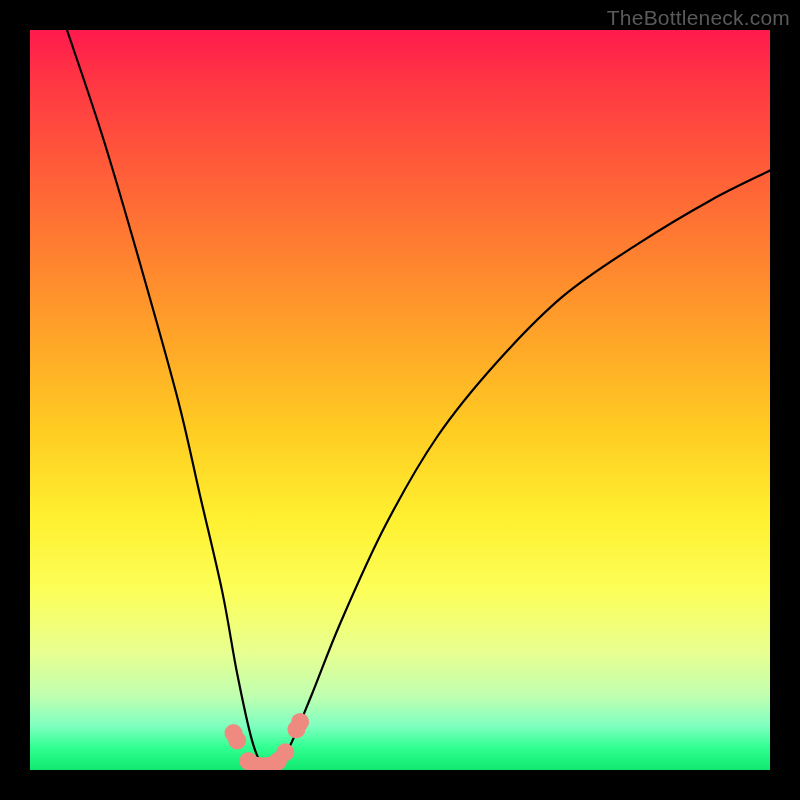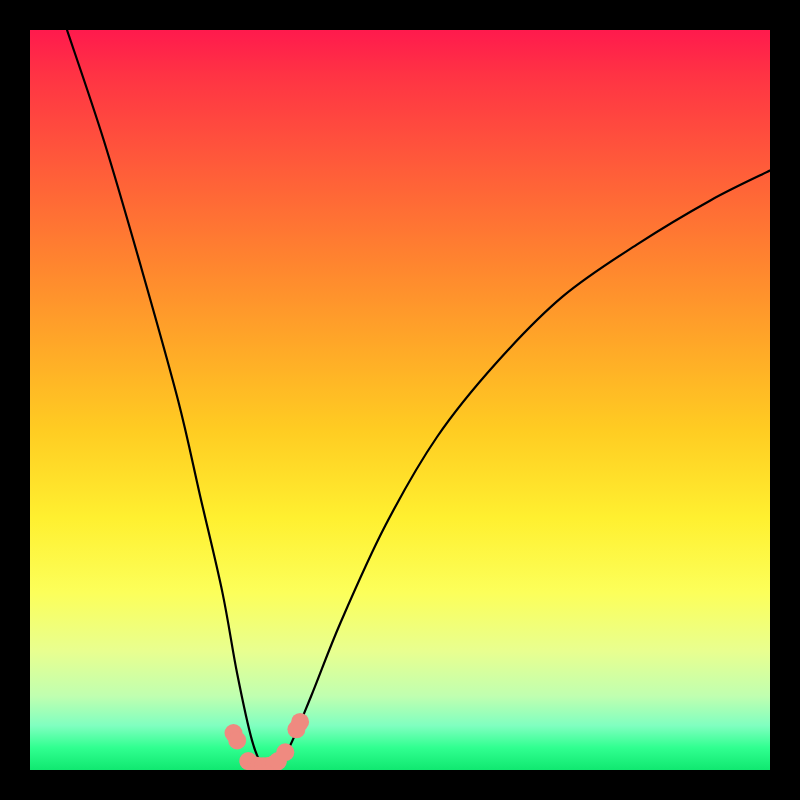--- a/index.html
+++ b/index.html
@@ -73,13 +73,14 @@
           <circle cx="236.80" cy="736.30" r="9" fill="#ef8a80"></circle>
           <circle cx="240.50" cy="735.56" r="9" fill="#ef8a80"></circle>
           <circle cx="244.20" cy="734.08" r="9" fill="#ef8a80"></circle>
           <circle cx="247.90" cy="731.12" r="9" fill="#ef8a80"></circle>
           <circle cx="255.30" cy="722.24" r="9" fill="#ef8a80"></circle>
           <circle cx="266.40" cy="699.30" r="9" fill="#ef8a80"></circle>
           <circle cx="270.10" cy="691.90" r="9" fill="#ef8a80"></circle>
         </g>
     </svg>
   </div>
+  <div class="watermark">TheBottleneck.com</div>
 </div>
 
 </body></html>

